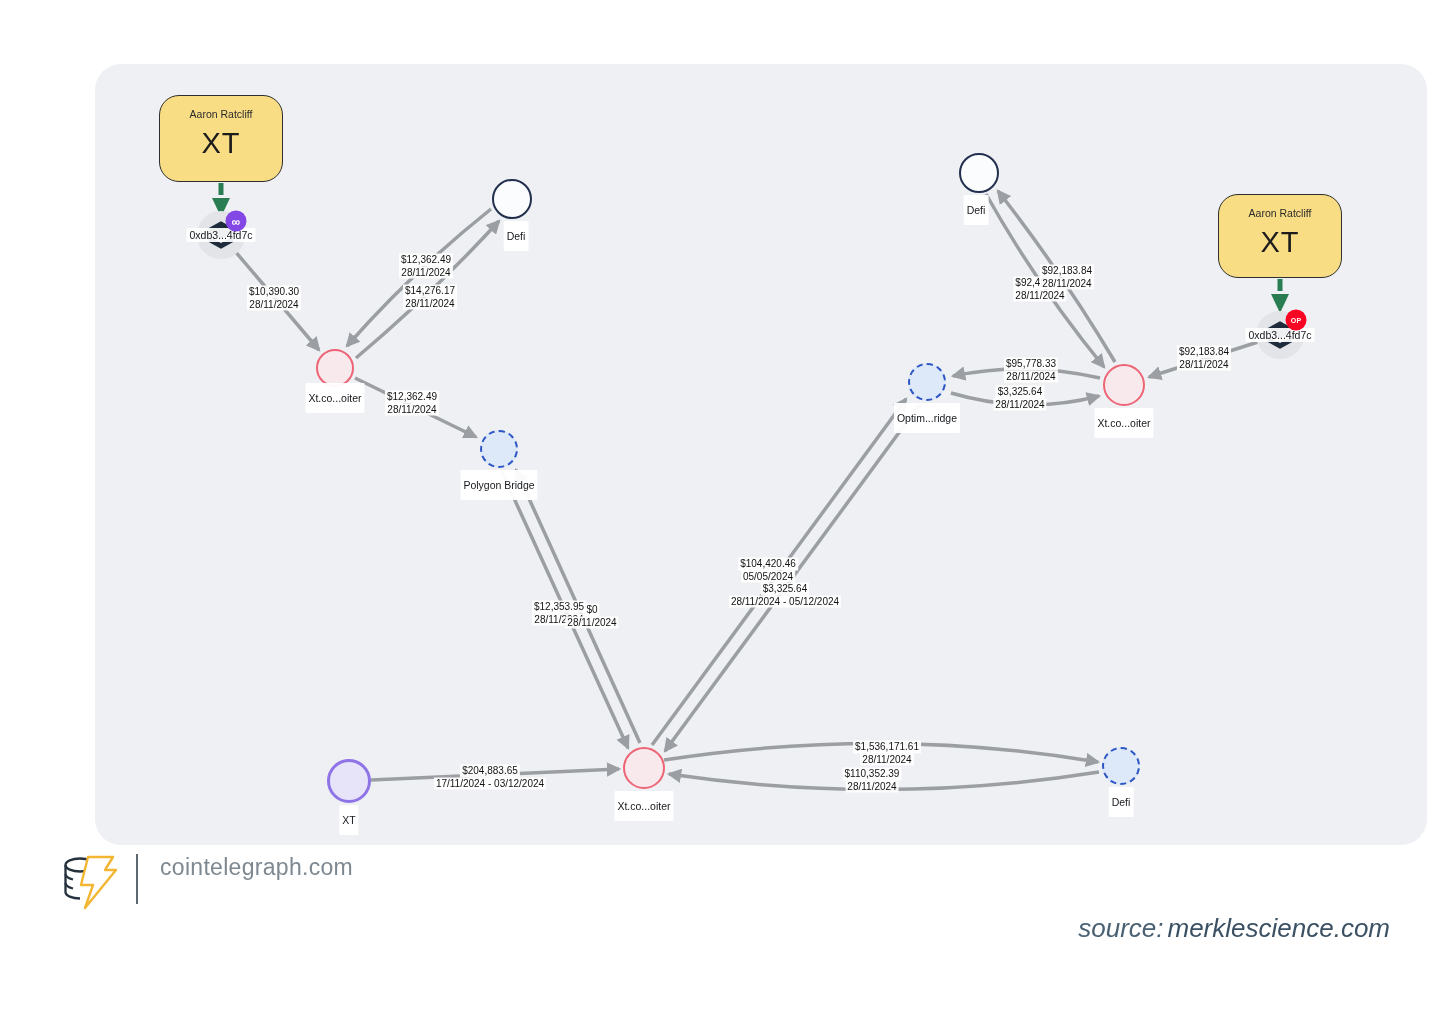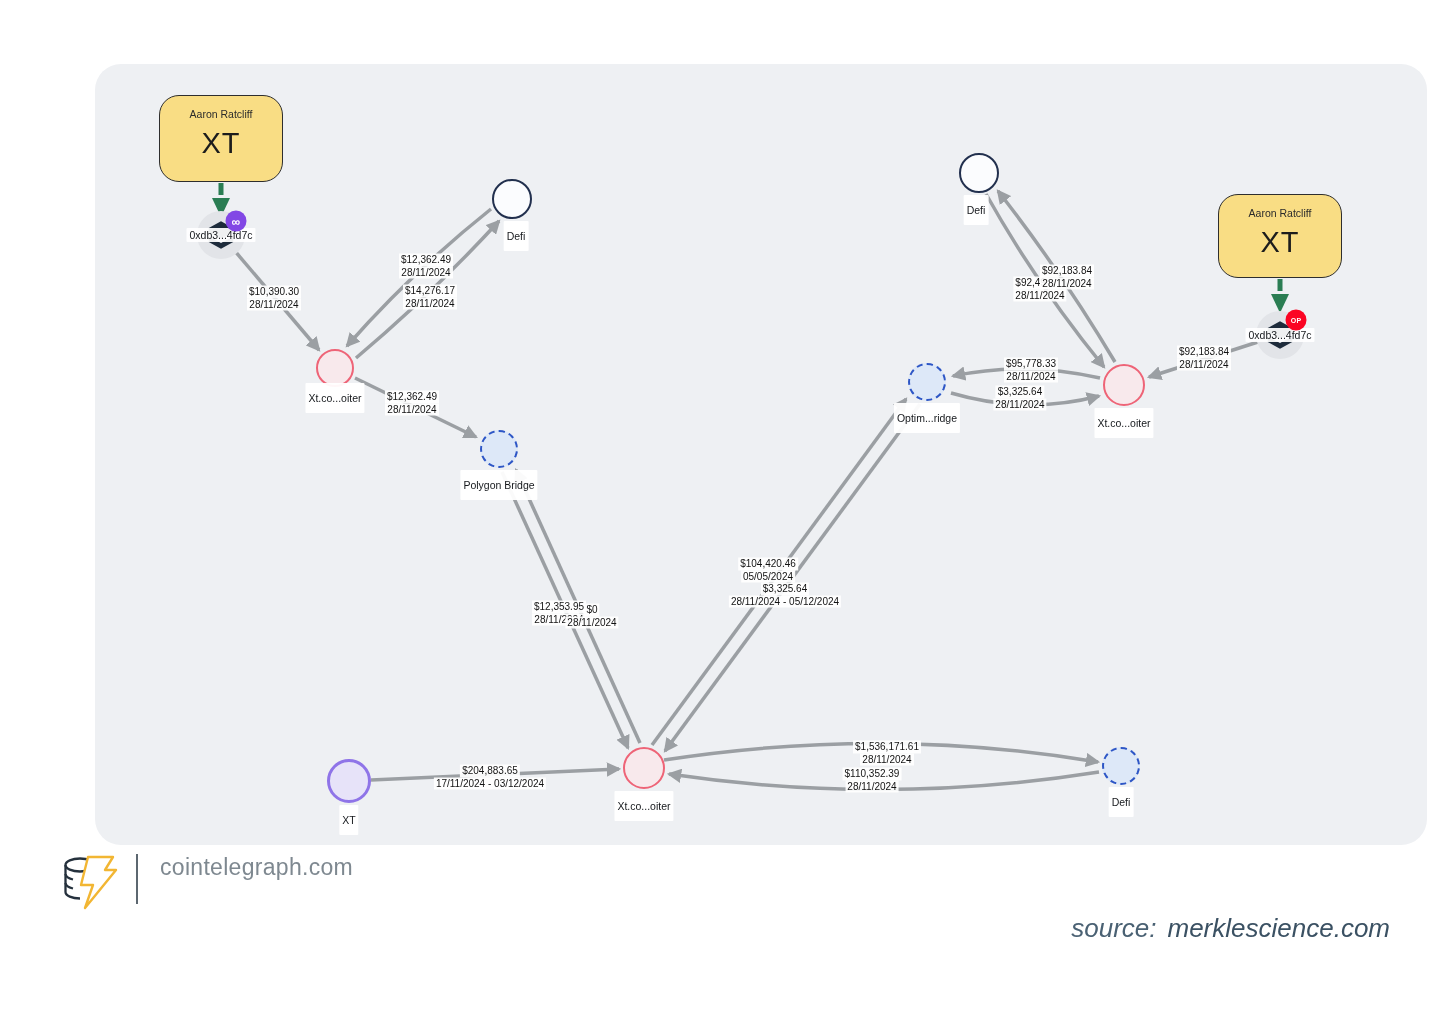--- a/index.html
+++ b/index.html
@@ -52,21 +52,21 @@
   .edge-label span{display:block;width:fit-content;margin:0 auto;
     background:rgba(255,255,255,.92);padding:0 2px}
   .edge-label.align-left{text-align:left}
   .edge-label.align-left span{margin:0}
 
   
   .footer-left{position:absolute;left:62px;top:854px;display:flex;align-items:flex-start}
   .footer-divider{width:2px;height:50px;background:#5c6770;margin-left:18px}
   .footer-site{margin-left:22px;font-size:23px;color:#7e8890;letter-spacing:.3px}
   .footer-right{position:absolute;right:60px;top:913px;font-size:26px;font-style:italic;color:#44596a}
-  .footer-right .src-label{font-weight:400;color:#4a6173;margin-right:11px}
+  .footer-right .src-label{font-weight:400;color:#4a6173;margin-right:4px}
   .footer-right .src-site{font-weight:400;color:#3b5163}
 </style>
 </head>
 <body>
 
 <div class="canvas">
 
   <svg class="edge-layer">
     <defs>
       <marker id="arr" viewBox="0 0 10 10" refX="8.5" refY="5" markerWidth="4.1" markerHeight="4.1" orient="auto-start-reverse">

